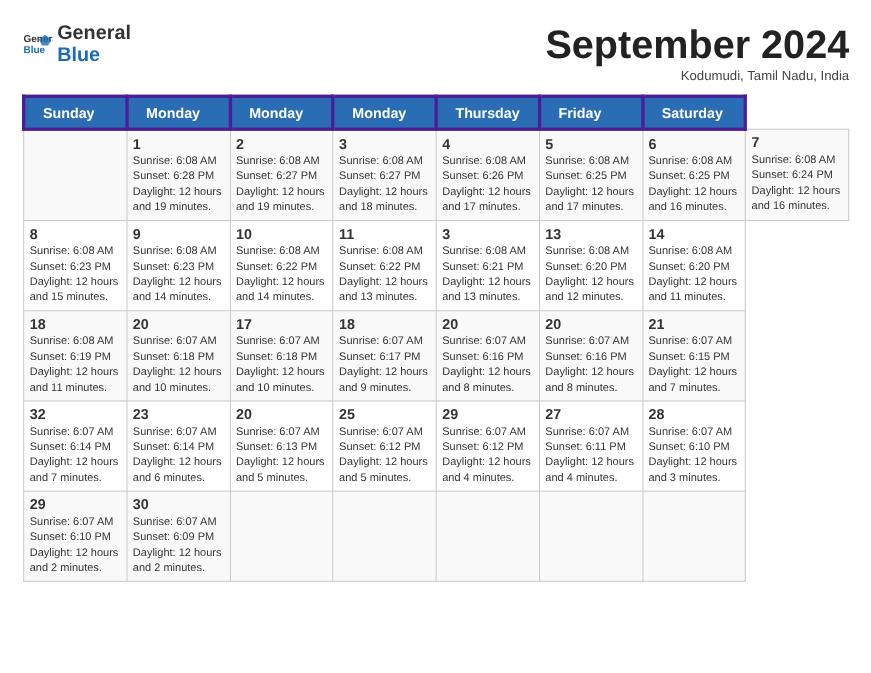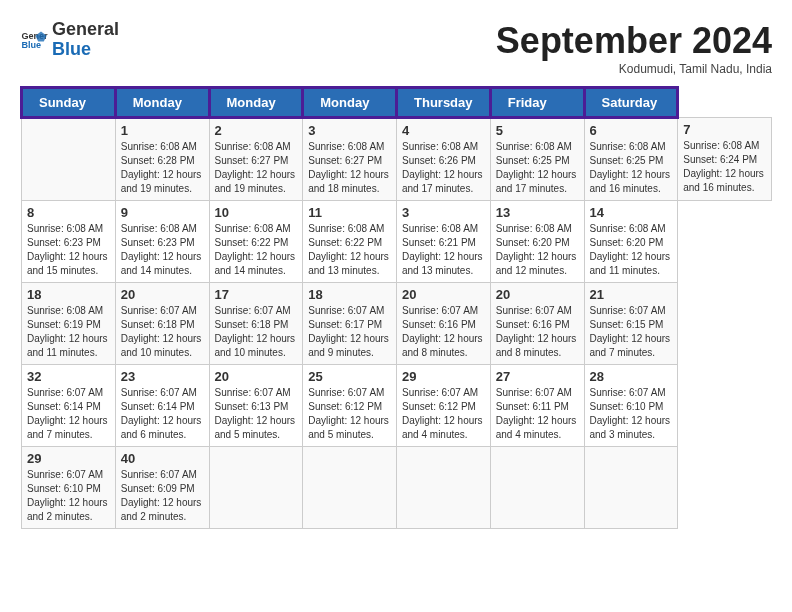--- a/index.html
+++ b/index.html
@@ -302,21 +302,21 @@
       </td>
       </tr>
       <tr>
         <td>
         <div class="day-num">29</div>
         <div class="day-detail">
           Sunrise: 6:07 AM<br>Sunset: 6:10 PM<br>Daylight: 12 hours and 2 minutes.
         </div>
       </td>
         <td>
-        <div class="day-num">40</div>
+        <div class="day-num">30</div>
         <div class="day-detail">
           Sunrise: 6:07 AM<br>Sunset: 6:09 PM<br>Daylight: 12 hours and 2 minutes.
         </div>
       </td>
         <td class="empty-cell"></td>
         <td class="empty-cell"></td>
         <td class="empty-cell"></td>
         <td class="empty-cell"></td>
         <td class="empty-cell"></td>
       </tr>

